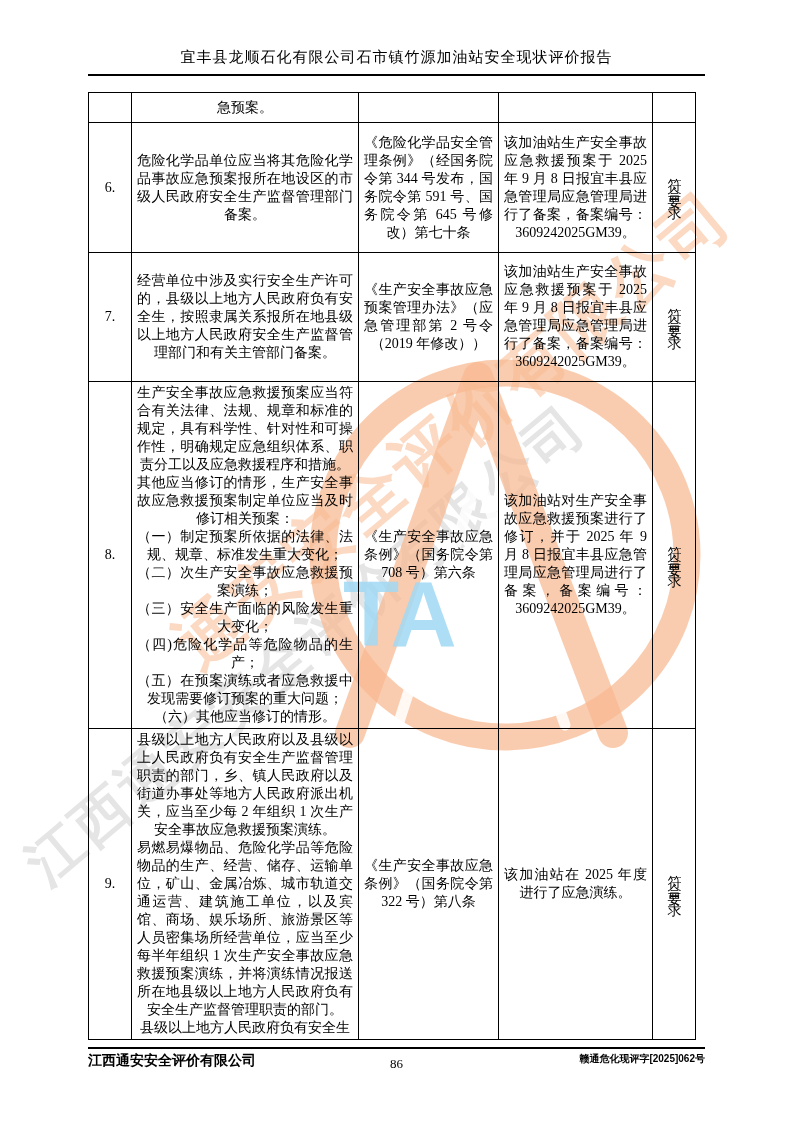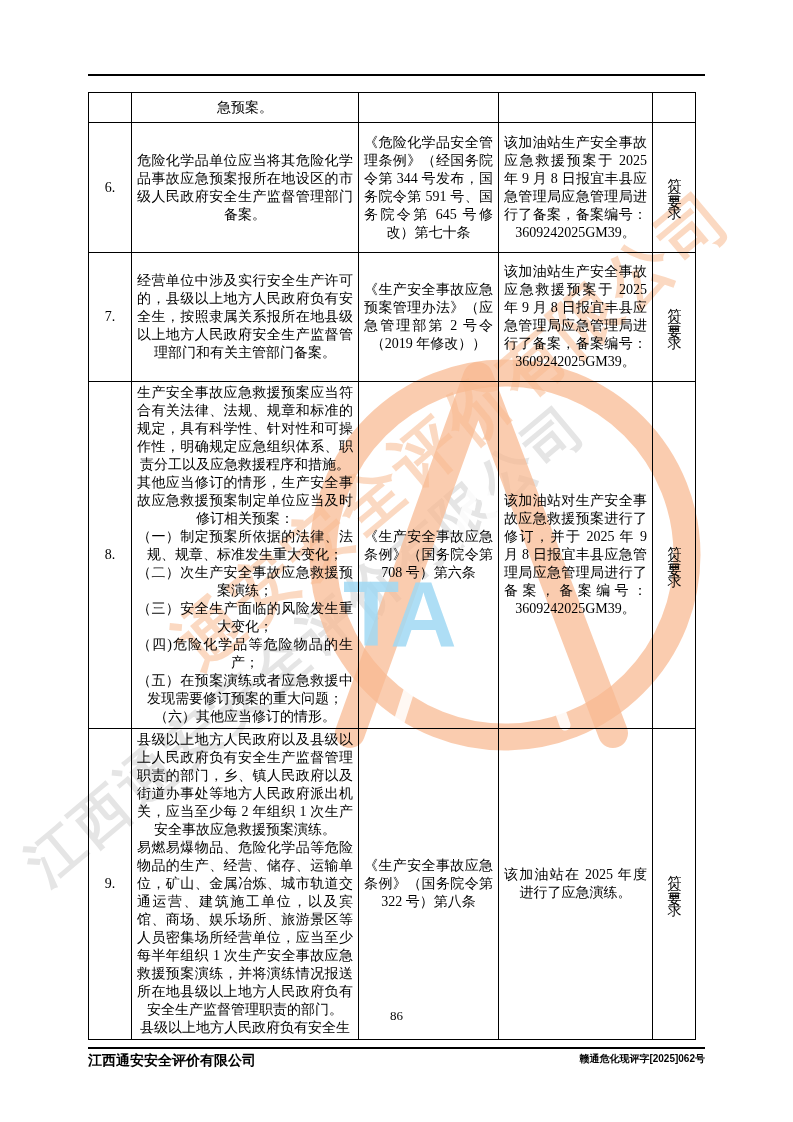--- a/index.html
+++ b/index.html
@@ -68,21 +68,21 @@
   }
   td.basis-cell{padding:2px 6px;}
   td.status-cell{padding:2px 6px;}
   td.concl-cell{text-align:center;}
   .vertical-text{
     display:inline-block; writing-mode:vertical-rl; text-orientation:upright;
     letter-spacing:9px; font-size:14px; line-height:20px;
   }
   
   .page-number{
-    position:absolute; top:1008px; left:0; width:100%;
+    position:absolute; top:1056px; left:0; width:100%;
     text-align:center; font-size:13px; z-index:2;
   }
   .footer-rule{
     position:absolute; top:1047px; left:88px; width:617px; height:0;
     border-top:2px solid #000; z-index:2;
   }
   .footer-left{
     position:absolute; top:1052px; left:88px; z-index:2;
     font-family:"Liberation Sans", sans-serif; font-weight:bold; font-size:14px;
   }
@@ -100,20 +100,21 @@
     <div class="wm-diag-gray">江西通安安全评价有限公司</div>
     <svg class="wm-logo" width="420" height="430" viewBox="0 0 420 430">
       <circle cx="210" cy="210" r="182" fill="none" stroke="rgba(248,185,144,0.72)" stroke-width="27"></circle>
       <path d="M55,388 L183,32 L318,388" fill="none" stroke="rgba(248,185,144,0.72)" stroke-width="30" stroke-linecap="round" stroke-linejoin="round"></path>
       <path d="M103,380 L183,130 L270,380" fill="none" stroke="rgba(255,255,255,0.85)" stroke-width="11" stroke-linecap="round" stroke-linejoin="round"></path>
     </svg>
     <div class="wm-diag-peach">通安安全评价有限公司</div>
     <div class="wm-ta">TA</div>
   </div>
 
+  <div class="header-title">宜丰县龙顺石化有限公司石市镇竹源加油站安全现状评价报告</div>
   <div class="header-rule"></div>
 
   <table class="compliance">
     <colgroup>
       <col class="c-no">
         <col class="c-req">
         <col class="c-basis">
       <col class="c-status">
         <col class="c-concl">
     </colgroup>

